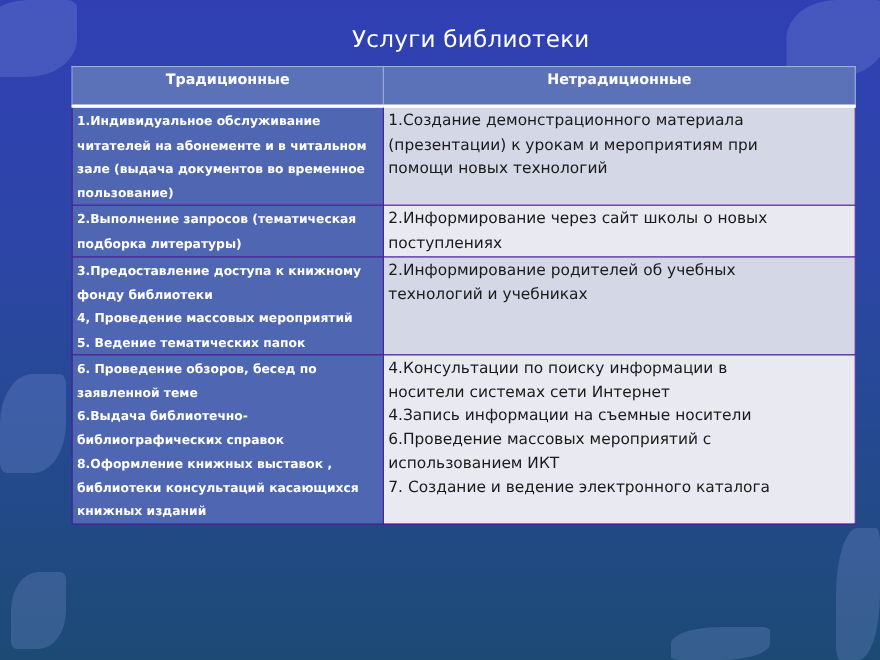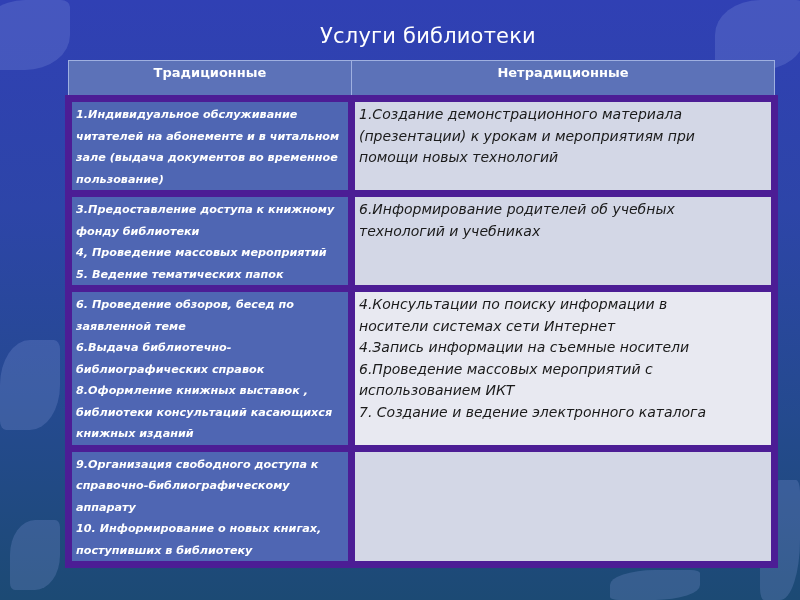--- a/index.html
+++ b/index.html
@@ -15,21 +15,21 @@
   }
   table.svc {
     position:absolute; left:65px; top:60px; width:713px;
     border-collapse:collapse; table-layout:fixed;
   }
   table.svc th {
     background:#5c72b8; color:#ffffff; font-weight:bold; font-size:13px;
     height:29px; vertical-align:top; padding-top:4px;
     border:1px solid #9fb0e0; border-bottom:3px solid #ffffff;
   }
-  table.svc td { border:7px solid #4c1d95; vertical-align:top; padding:2px 4px 0 4px;font-style:italic; }
+  table.svc td { border:1px solid #4c1d95; vertical-align:top; padding:2px 4px 0 4px; }
   td.trad {
     background:#4f66b3; color:#ffffff; font-weight:bold; font-size:11.2px; line-height:21.5px;
     width:280px;
   }
   td.non { color:#1a1a1a; font-size:14px; line-height:21.5px; }
   tr.odd td.non { background:#d3d7e6;margin-top:22px; }
   tr.even td.non { background:#e8e9f1; }
   .line { display:block; white-space:nowrap; }
 </style>
 </head>
@@ -58,29 +58,39 @@
         <span class="line">читателей на абонементе и в читальном</span>
         <span class="line">зале (выдача документов во временное</span>
         <span class="line">пользование)</span>
       </td>
       <td class="non">
         <span class="line">1.Создание демонстрационного материала</span>
         <span class="line">(презентации) к урокам и мероприятиям при</span>
         <span class="line">помощи новых технологий</span>
       </td>
     </tr>
+    <tr class="even" style="height:47px">
+      <td class="trad">
+        <span class="line">2.Выполнение запросов (тематическая</span>
+        <span class="line">подборка литературы)</span>
+      </td>
+      <td class="non">
+        <span class="line">2.Информирование через сайт школы о новых</span>
+        <span class="line">поступлениях</span>
+      </td>
+    </tr>
     <tr class="odd" style="height:86px">
       <td class="trad">
         <span class="line">3.Предоставление доступа к книжному</span>
         <span class="line">фонду библиотеки</span>
         <span class="line">4, Проведение массовых мероприятий</span>
         <span class="line">5. Ведение тематических папок</span>
       </td>
       <td class="non">
-        <span class="line">6.Информирование родителей об учебных</span>
+        <span class="line">2.Информирование родителей об учебных</span>
         <span class="line">технологий и учебниках</span>
       </td>
     </tr>
     <tr class="even" style="height:150px">
       <td class="trad">
         <span class="line">6. Проведение обзоров, бесед  по</span>
         <span class="line">заявленной теме</span>
         <span class="line">6.Выдача библиотечно-</span>
         <span class="line">библиографических справок</span>
         <span class="line">8.Оформление книжных выставок ,</span>
@@ -89,24 +99,14 @@
       </td>
       <td class="non">
         <span class="line">4.Консультации по поиску информации в</span>
         <span class="line">носители системах сети Интернет</span>
         <span class="line">4.Запись информации на съемные носители</span>
         <span class="line">6.Проведение массовых мероприятий с</span>
         <span class="line">использованием ИКТ</span>
         <span class="line">7. Создание и ведение электронного каталога</span>
       </td>
     </tr>
-    <tr class="odd" style="height:107px">
-      <td class="trad">
-        <span class="line">9.Организация свободного доступа к</span>
-        <span class="line">справочно-библиографическому</span>
-        <span class="line">аппарату</span>
-        <span class="line">10. Информирование о новых книгах,</span>
-        <span class="line">поступивших в библиотеку</span>
-      </td>
-      <td class="non"></td>
-    </tr>
   </tbody>
 </table>
 
 </body></html>

